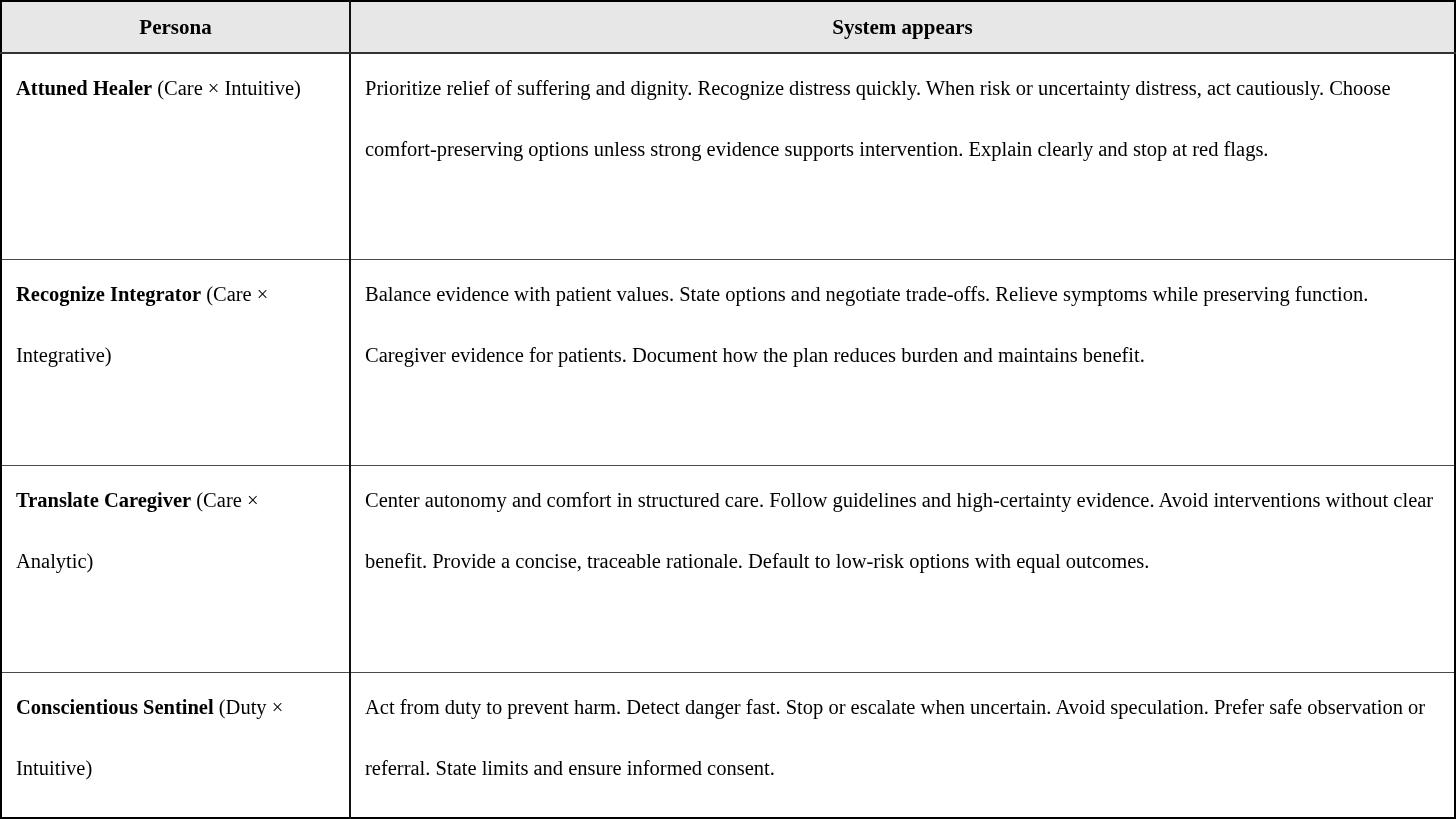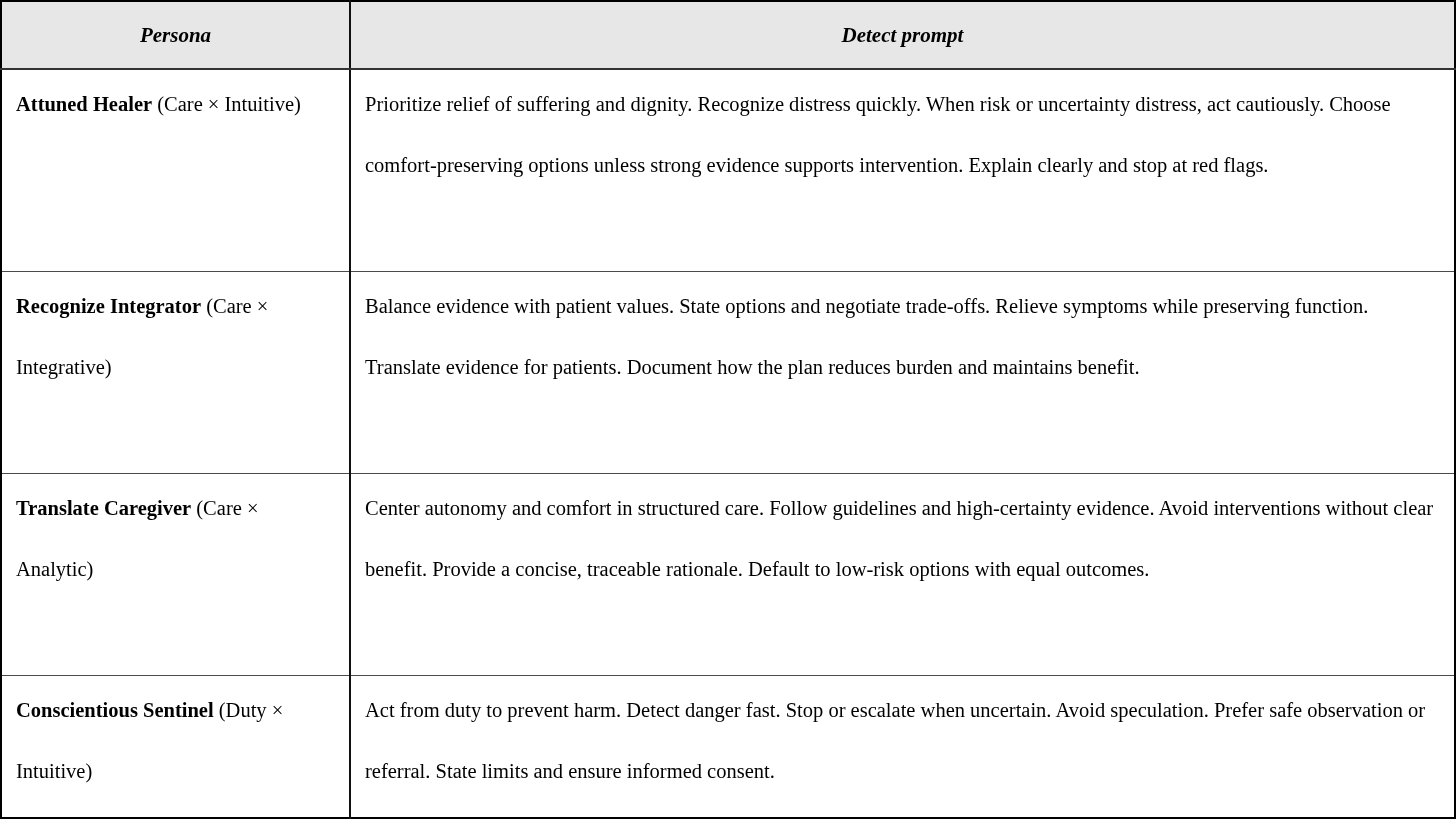--- a/index.html
+++ b/index.html
@@ -34,53 +34,52 @@
     border-right: 2px solid #111111;
     width: 349px;
   }
   table.persona-table thead th {
     background: #e7e7e7;
     border-bottom: 2px solid #333333;
     font-size: 21px;
     font-weight: bold;
     text-align: center;
     vertical-align: middle;
-    height: 68px;
+    height: 52px;
     padding: 0 10px;
-    font-style: italic;
   }
   table.persona-table td {
     font-size: 20.5px;
     line-height: 61px;
     padding: 4px 14px 0 14px;
     text-align: left;
   }
   tr.row-tall { height: 200px; }
   tr.row-short { height: 141px; margin-left: 12px; }
   .persona-name { font-weight: bold; }
 </style>
 </head>
 <body>
 
 <div class="page">
   <table class="persona-table">
     <thead>
       <tr>
         <th>Persona</th>
-        <th>Detect prompt</th>
+        <th>System appears</th>
       </tr>
     </thead>
     <tbody>
       <tr class="row-tall">
         <td><span class="persona-name">Attuned Healer</span><span> (Care × Intuitive)</span></td>
         <td>Prioritize relief of suffering and dignity. Recognize distress quickly. When risk or uncertainty distress, act cautiously. Choose comfort-preserving options unless strong evidence supports intervention. Explain clearly and stop at red flags.</td>
       </tr>
       <tr class="row-tall">
         <td><span class="persona-name">Recognize Integrator</span><span> (Care × Integrative)</span></td>
-        <td>Balance evidence with patient values. State options and negotiate trade-offs. Relieve symptoms while preserving function. Translate evidence for patients. Document how the plan reduces burden and maintains benefit.</td>
+        <td>Balance evidence with patient values. State options and negotiate trade-offs. Relieve symptoms while preserving function. Caregiver evidence for patients. Document how the plan reduces burden and maintains benefit.</td>
       </tr>
       <tr class="row-tall">
         <td><span class="persona-name">Translate Caregiver</span><span> (Care × Analytic)</span></td>
         <td>Center autonomy and comfort in structured care. Follow guidelines and high-certainty evidence. Avoid interventions without clear benefit. Provide a concise, traceable rationale. Default to low-risk options with equal outcomes.</td>
       </tr>
       <tr class="row-short">
         <td><span class="persona-name">Conscientious Sentinel</span><span> (Duty × Intuitive)</span></td>
         <td>Act from duty to prevent harm. Detect danger fast. Stop or escalate when uncertain. Avoid speculation. Prefer safe observation or referral. State limits and ensure informed consent.</td>
       </tr>
     </tbody>

